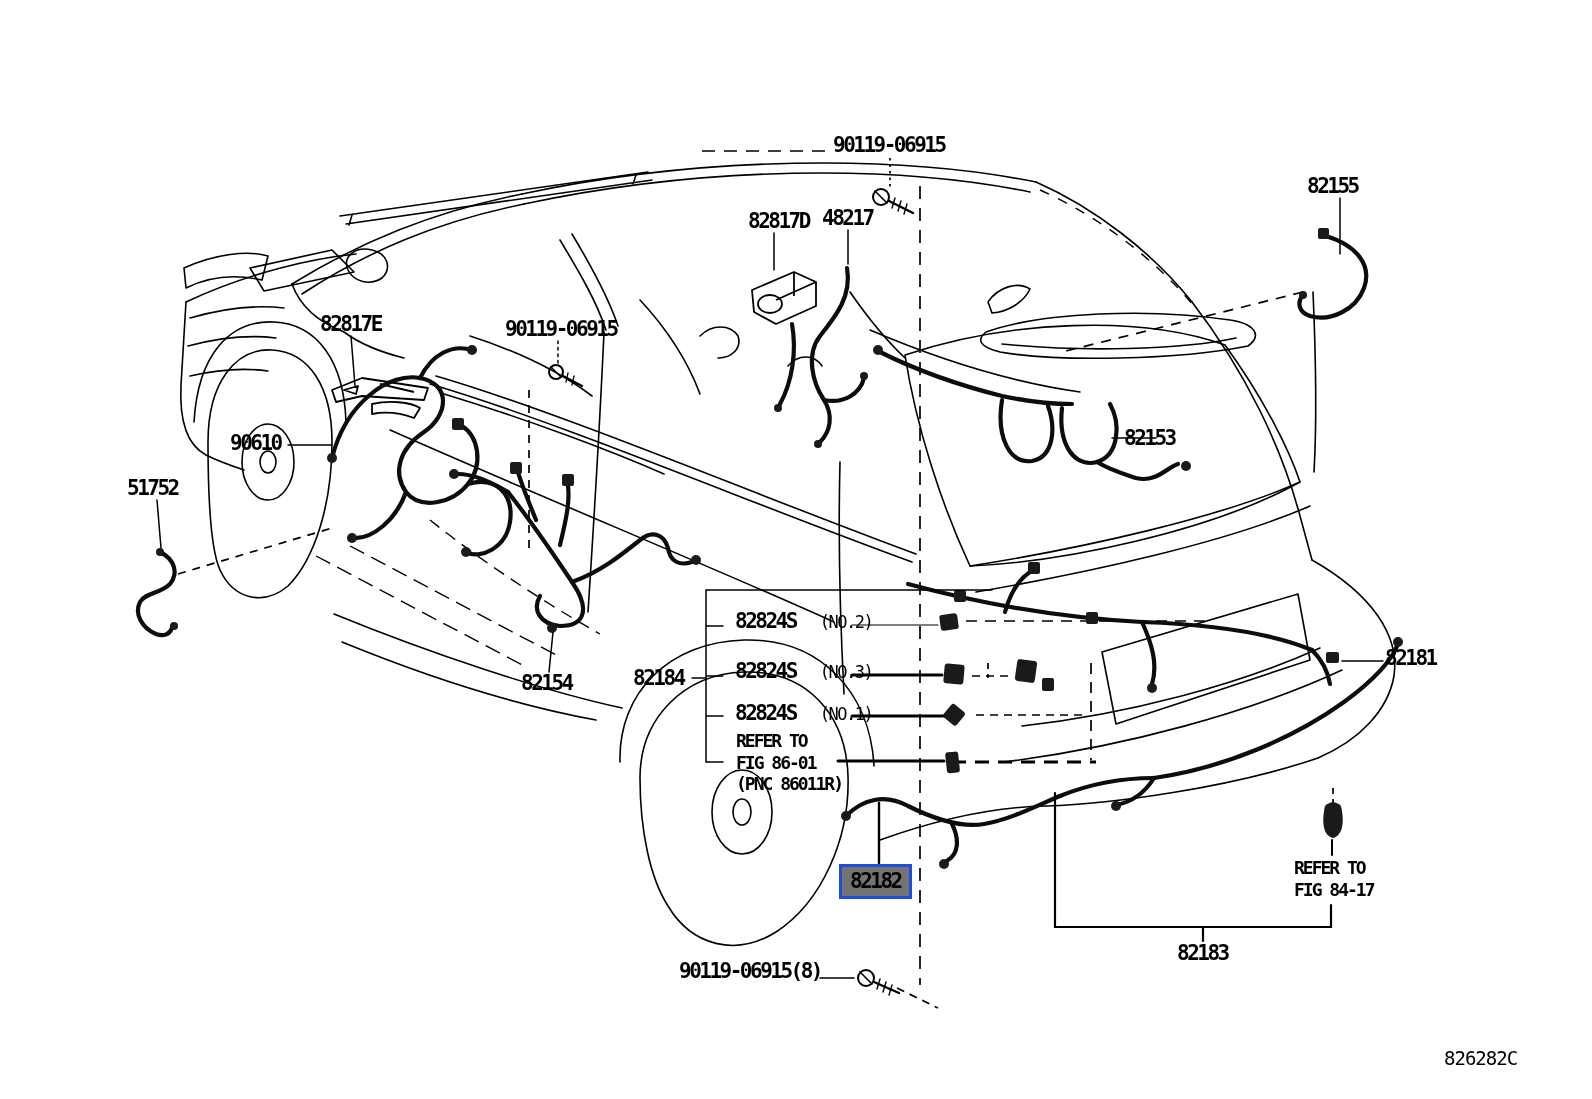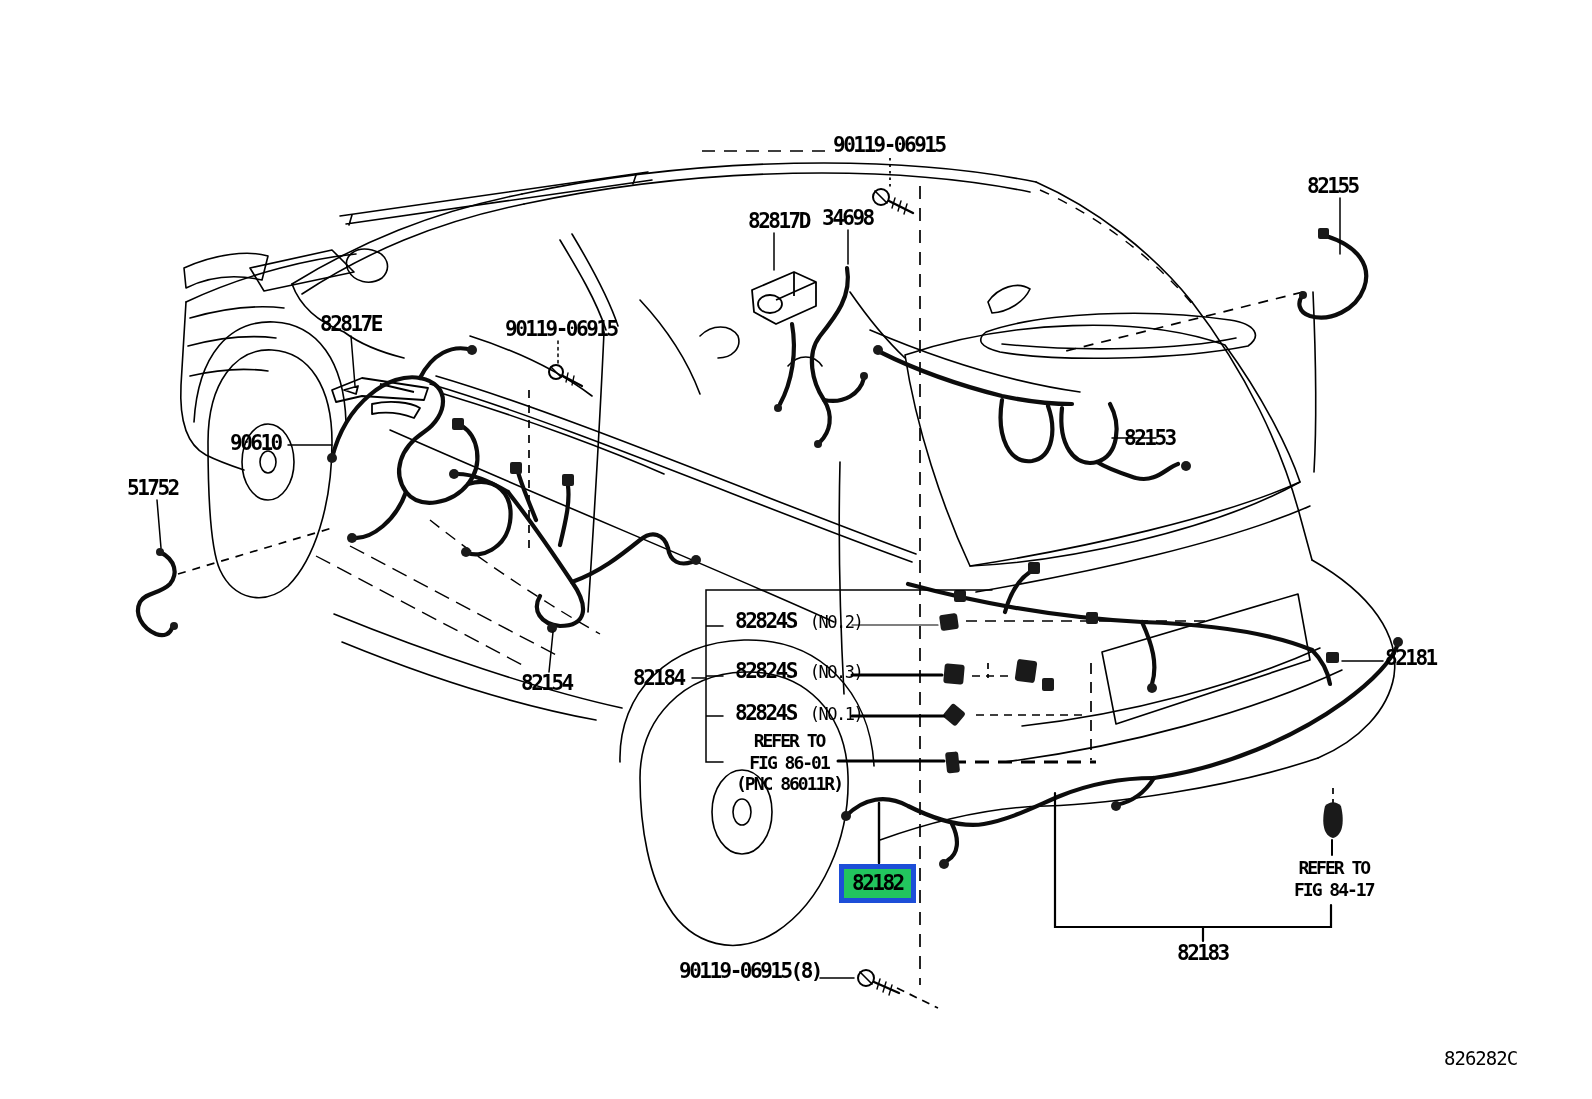--- a/index.html
+++ b/index.html
@@ -1,24 +1,24 @@
 <!DOCTYPE html>
 <html><head>
 <meta charset="utf-8">
 <style>
   html,body{margin:0;padding:0;background:#ffffff;}
   .stage{position:relative;width:1592px;height:1099px;background:#fff;overflow:hidden;
          font-family:"DejaVu Sans Mono",monospace;border-radius:17px;}
   .stage svg{position:absolute;left:0;top:0;}
   .lbl{position:absolute;font:bold 21px "DejaVu Sans Mono",monospace;letter-spacing:-2.5px;
        line-height:20px;color:#000;white-space:nowrap;}
-  .sfx{font:17px "DejaVu Sans Mono",monospace;font-weight:normal;letter-spacing:-1.5px;margin-left:14px;}
+  .sfx{font:17px "DejaVu Sans Mono",monospace;font-weight:normal;letter-spacing:-1.5px;margin-left:24px;}
   .ref{position:absolute;font:bold 18px "DejaVu Sans Mono",monospace;letter-spacing:-2px;
-       line-height:21.5px;color:#000;white-space:nowrap;text-align:center;}
-  .hl{position:absolute;border:5px solid #1d4ed8;padding:4px 8px;background:#22c55e;}
+       line-height:21.5px;color:#000;white-space:nowrap;}
+  .hl{position:absolute;border:3px solid #1d4ed8;padding:4px 8px;background:#737373;}
   .hl .lbl-in{font:bold 21px "DejaVu Sans Mono",monospace;letter-spacing:-2.5px;line-height:20px;color:#000;}
   .code{position:absolute;font:19px "DejaVu Sans Mono",monospace;letter-spacing:-1px;color:#000;white-space:nowrap;margin-top:30px;}
   path,line,ellipse,circle,rect{vector-effect:non-scaling-stroke;}
 </style>
 </head>
 <body>
 
 <div class="stage">
 
 <svg width="1592" height="1099" viewBox="0 0 1592 1099">
@@ -248,21 +248,21 @@
     <path d="M838,761 H944" stroke-width="3"></path>
     <path d="M879,803 V863" stroke-width="2.4"></path>
     <path d="M1332,840 V855" stroke-width="2"></path>
     <path d="M1055,793 V927 H1331 V905 M1203,927 V941" stroke-width="2.2"></path>
   </g>
 </svg>
 
 <div class="lbl" style="left:833px;top:135px">90119-06915</div>
 <div class="lbl" style="left:1307px;top:176px">82155</div>
 <div class="lbl" style="left:748px;top:211px">82817D</div>
-<div class="lbl" style="left:822px;top:208px">34698</div>
+<div class="lbl" style="left:822px;top:208px">48217</div>
 <div class="lbl" style="left:320px;top:314px">82817E</div>
 <div class="lbl" style="left:505px;top:319px">90119-06915</div>
 <div class="lbl" style="left:230px;top:433px">90610</div>
 <div class="lbl" style="left:1124px;top:428px">82153</div>
 <div class="lbl" style="left:127px;top:478px">51752</div>
 
 <div class="lbl" style="left:735px;top:611px">
   <span>82824S</span><span class="sfx">(NO.2)</span>
 </div>
 <div class="lbl" style="left:735px;top:661px">

